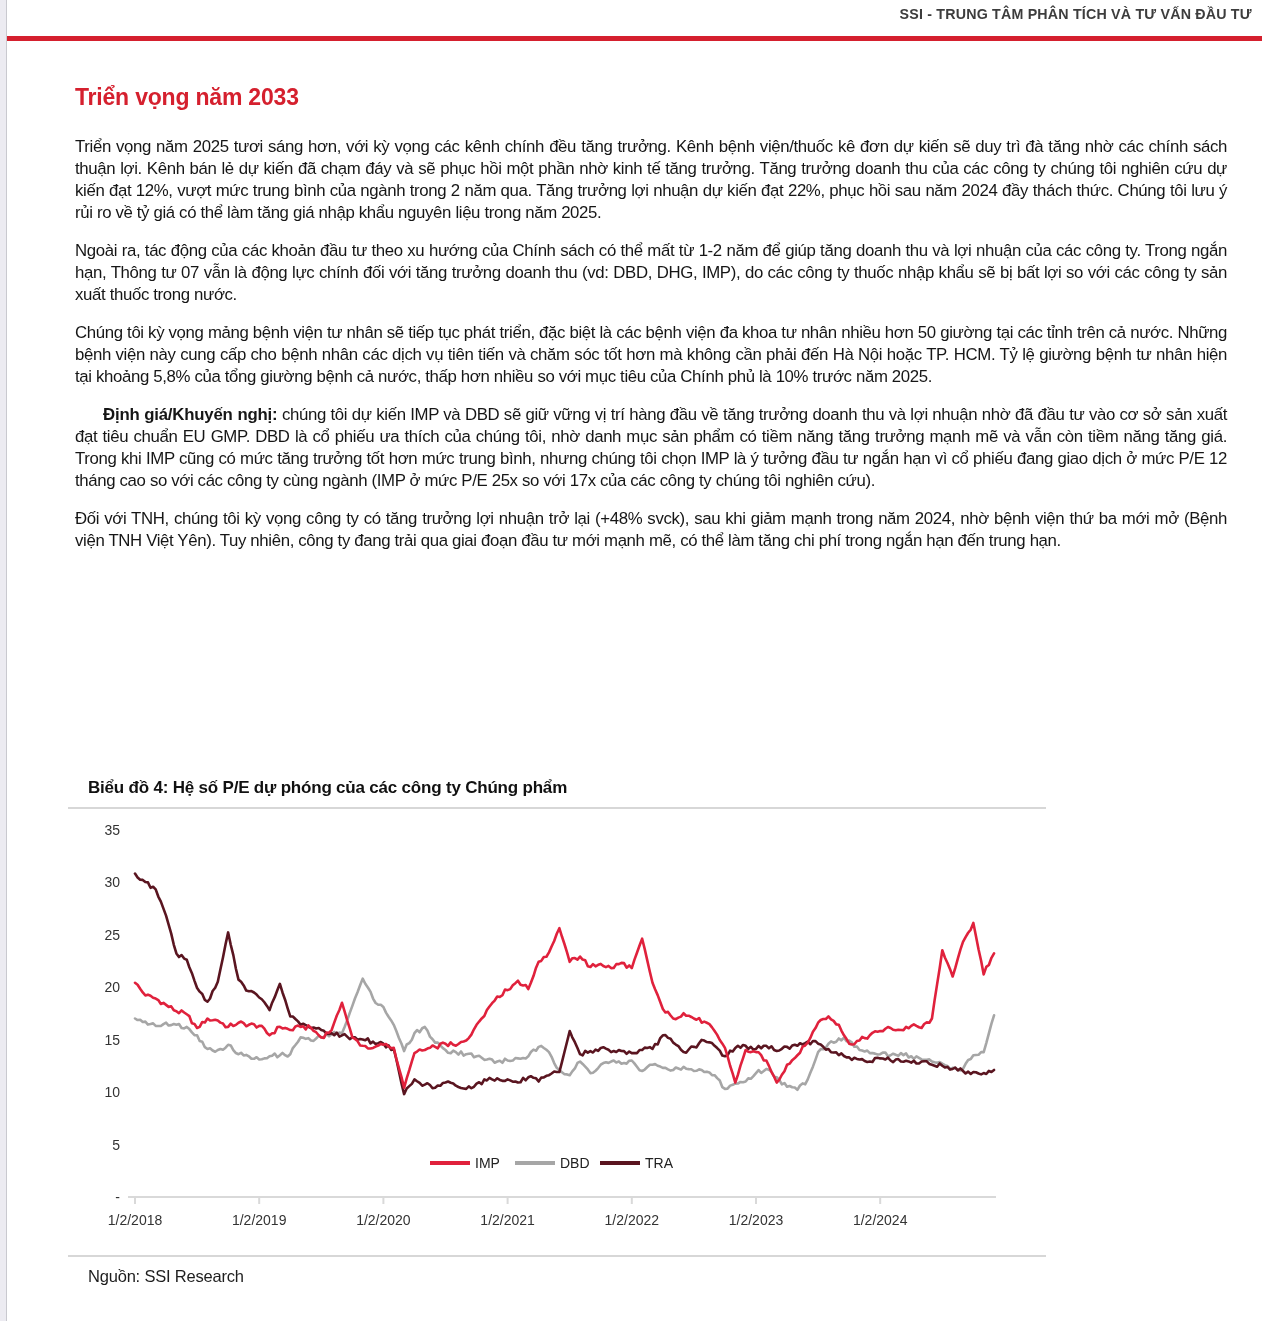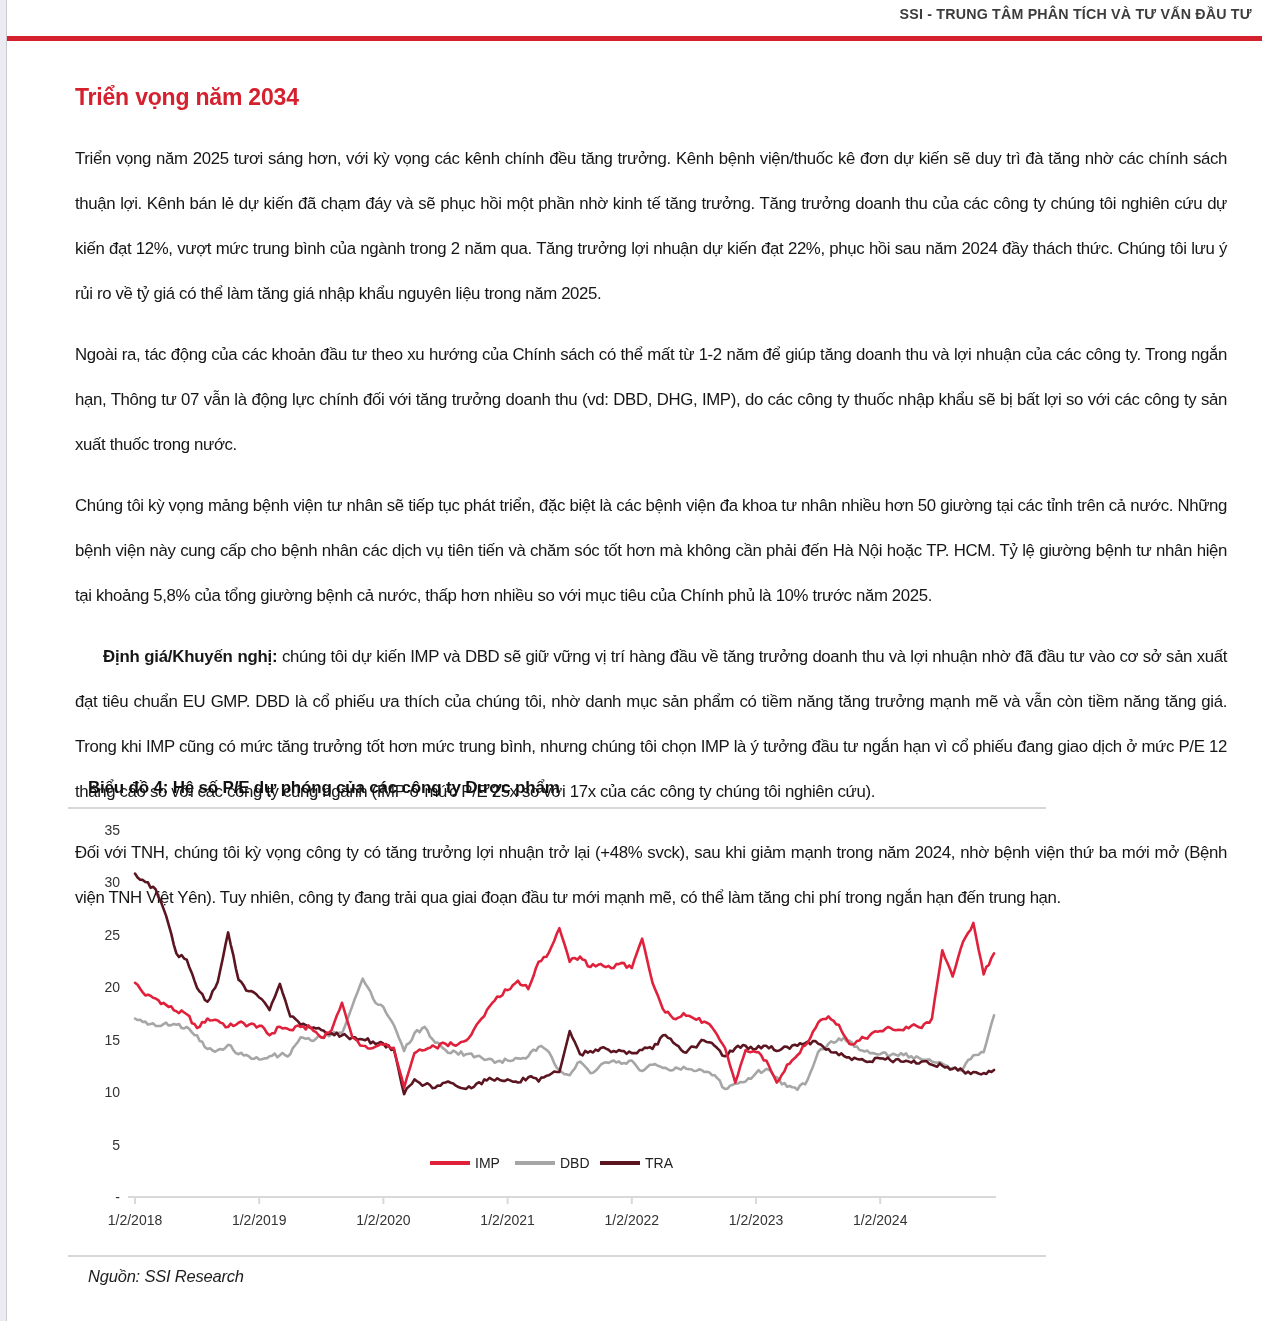--- a/index.html
+++ b/index.html
@@ -24,57 +24,57 @@
   }
   .content{
     position:absolute;left:75px;top:84px;width:1152px;
   }
   h1.section-heading{
     margin:0 0 25px 0;font-size:23px;font-weight:bold;color:#d5202e;
     letter-spacing:-.2px;
   }
   p.body-par{
     margin:0 0 16px 0;text-align:justify;
-    font-size:16.8px;line-height:45px;letter-spacing:-.35px;color:#161616;
+    font-size:16.8px;line-height:22px;letter-spacing:-.35px;color:#161616;
   }
   p.body-par b{letter-spacing:-.2px;margin-left:28px;}
   .figure{
     position:absolute;left:68px;top:778px;width:980px;
   }
   .figure-title{
     font-size:17px;font-weight:bold;color:#111;margin:0 0 9px 20px;
     letter-spacing:-.2px;
   }
   .figure-sep{height:2px;background:#d7d7d7;width:978px;}
   .chart-wrap{margin-top:2px;}
   .figure-source{
-    font-size:16.5px;font-style:italic;color:#1d1d1d;margin:10px 0 0 20px;
+    font-size:16.5px;color:#1d1d1d;margin:10px 0 0 20px;
     letter-spacing:-.2px;
   }
   svg text{font-family:"Liberation Sans","DejaVu Sans",sans-serif;}
 </style>
 </head>
 <body>
 
 <div class="left-strip"></div>
 
 <div class="top-header">SSI - TRUNG TÂM PHÂN TÍCH VÀ TƯ VẤN ĐẦU TƯ</div>
 <div class="red-rule"></div>
 
 <div class="content">
-  <h1 class="section-heading">Triển vọng năm 2034</h1>
+  <h1 class="section-heading">Triển vọng năm 2033</h1>
   <p class="body-par">Triển vọng năm 2025 tươi sáng hơn, với kỳ vọng các kênh chính đều tăng trưởng. Kênh bệnh viện/thuốc kê đơn dự kiến sẽ duy trì đà tăng nhờ các chính sách thuận lợi. Kênh bán lẻ dự kiến đã chạm đáy và sẽ phục hồi một phần nhờ kinh tế tăng trưởng. Tăng trưởng doanh thu của các công ty chúng tôi nghiên cứu dự kiến đạt 12%, vượt mức trung bình của ngành trong 2 năm qua. Tăng trưởng lợi nhuận dự kiến đạt 22%, phục hồi sau năm 2024 đầy thách thức. Chúng tôi lưu ý rủi ro về tỷ giá có thể làm tăng giá nhập khẩu nguyên liệu trong năm 2025.</p>
   <p class="body-par">Ngoài ra, tác động của các khoản đầu tư theo xu hướng của Chính sách có thể mất từ 1-2 năm để giúp tăng doanh thu và lợi nhuận của các công ty. Trong ngắn hạn, Thông tư 07 vẫn là động lực chính đối với tăng trưởng doanh thu (vd: DBD, DHG, IMP), do các công ty thuốc nhập khẩu sẽ bị bất lợi so với các công ty sản xuất thuốc trong nước.</p>
   <p class="body-par">Chúng tôi kỳ vọng mảng bệnh viện tư nhân sẽ tiếp tục phát triển, đặc biệt là các bệnh viện đa khoa tư nhân nhiều hơn 50 giường tại các tỉnh trên cả nước. Những bệnh viện này cung cấp cho bệnh nhân các dịch vụ tiên tiến và chăm sóc tốt hơn mà không cần phải đến Hà Nội hoặc TP. HCM. Tỷ lệ giường bệnh tư nhân hiện tại khoảng 5,8% của tổng giường bệnh cả nước, thấp hơn nhiều so với mục tiêu của Chính phủ là 10% trước năm 2025.</p>
   <p class="body-par"><b>Định giá/Khuyến nghị:</b><span> chúng tôi dự kiến IMP và DBD sẽ giữ vững vị trí hàng đầu về tăng trưởng doanh thu và lợi nhuận nhờ đã đầu tư vào cơ sở sản xuất đạt tiêu chuẩn EU GMP. DBD là cổ phiếu ưa thích của chúng tôi, nhờ danh mục sản phẩm có tiềm năng tăng trưởng mạnh mẽ và vẫn còn tiềm năng tăng giá. Trong khi IMP cũng có mức tăng trưởng tốt hơn mức trung bình, nhưng chúng tôi chọn IMP là ý tưởng đầu tư ngắn hạn vì cổ phiếu đang giao dịch ở mức P/E 12 tháng cao so với các công ty cùng ngành (IMP ở mức P/E 25x so với 17x của các công ty chúng tôi nghiên cứu).</span></p>
   <p class="body-par">Đối với TNH, chúng tôi kỳ vọng công ty có tăng trưởng lợi nhuận trở lại (+48% svck), sau khi giảm mạnh trong năm 2024, nhờ bệnh viện thứ ba mới mở (Bệnh viện TNH Việt Yên). Tuy nhiên, công ty đang trải qua giai đoạn đầu tư mới mạnh mẽ, có thể làm tăng chi phí trong ngắn hạn đến trung hạn.</p>
 </div>
 
 <div class="figure">
-  <div class="figure-title">Biểu đồ 4: Hệ số P/E dự phóng  của các công ty Dược phẩm</div>
+  <div class="figure-title">Biểu đồ 4: Hệ số P/E dự phóng  của các công ty Chúng phẩm</div>
   <div class="figure-sep"></div>
   <div class="chart-wrap">
     <svg id="pe-chart" width="978" height="440" viewBox="0 0 978 440">
         <text x="52" y="23.5" text-anchor="end" font-size="14" fill="#333333">35</text>
         <text x="52" y="76" text-anchor="end" font-size="14" fill="#333333">30</text>
         <text x="52" y="128.5" text-anchor="end" font-size="14" fill="#333333">25</text>
         <text x="52" y="181" text-anchor="end" font-size="14" fill="#333333">20</text>
         <text x="52" y="233.5" text-anchor="end" font-size="14" fill="#333333">15</text>
         <text x="52" y="286" text-anchor="end" font-size="14" fill="#333333">10</text>
         <text x="52" y="338.5" text-anchor="end" font-size="14" fill="#333333">5</text>

